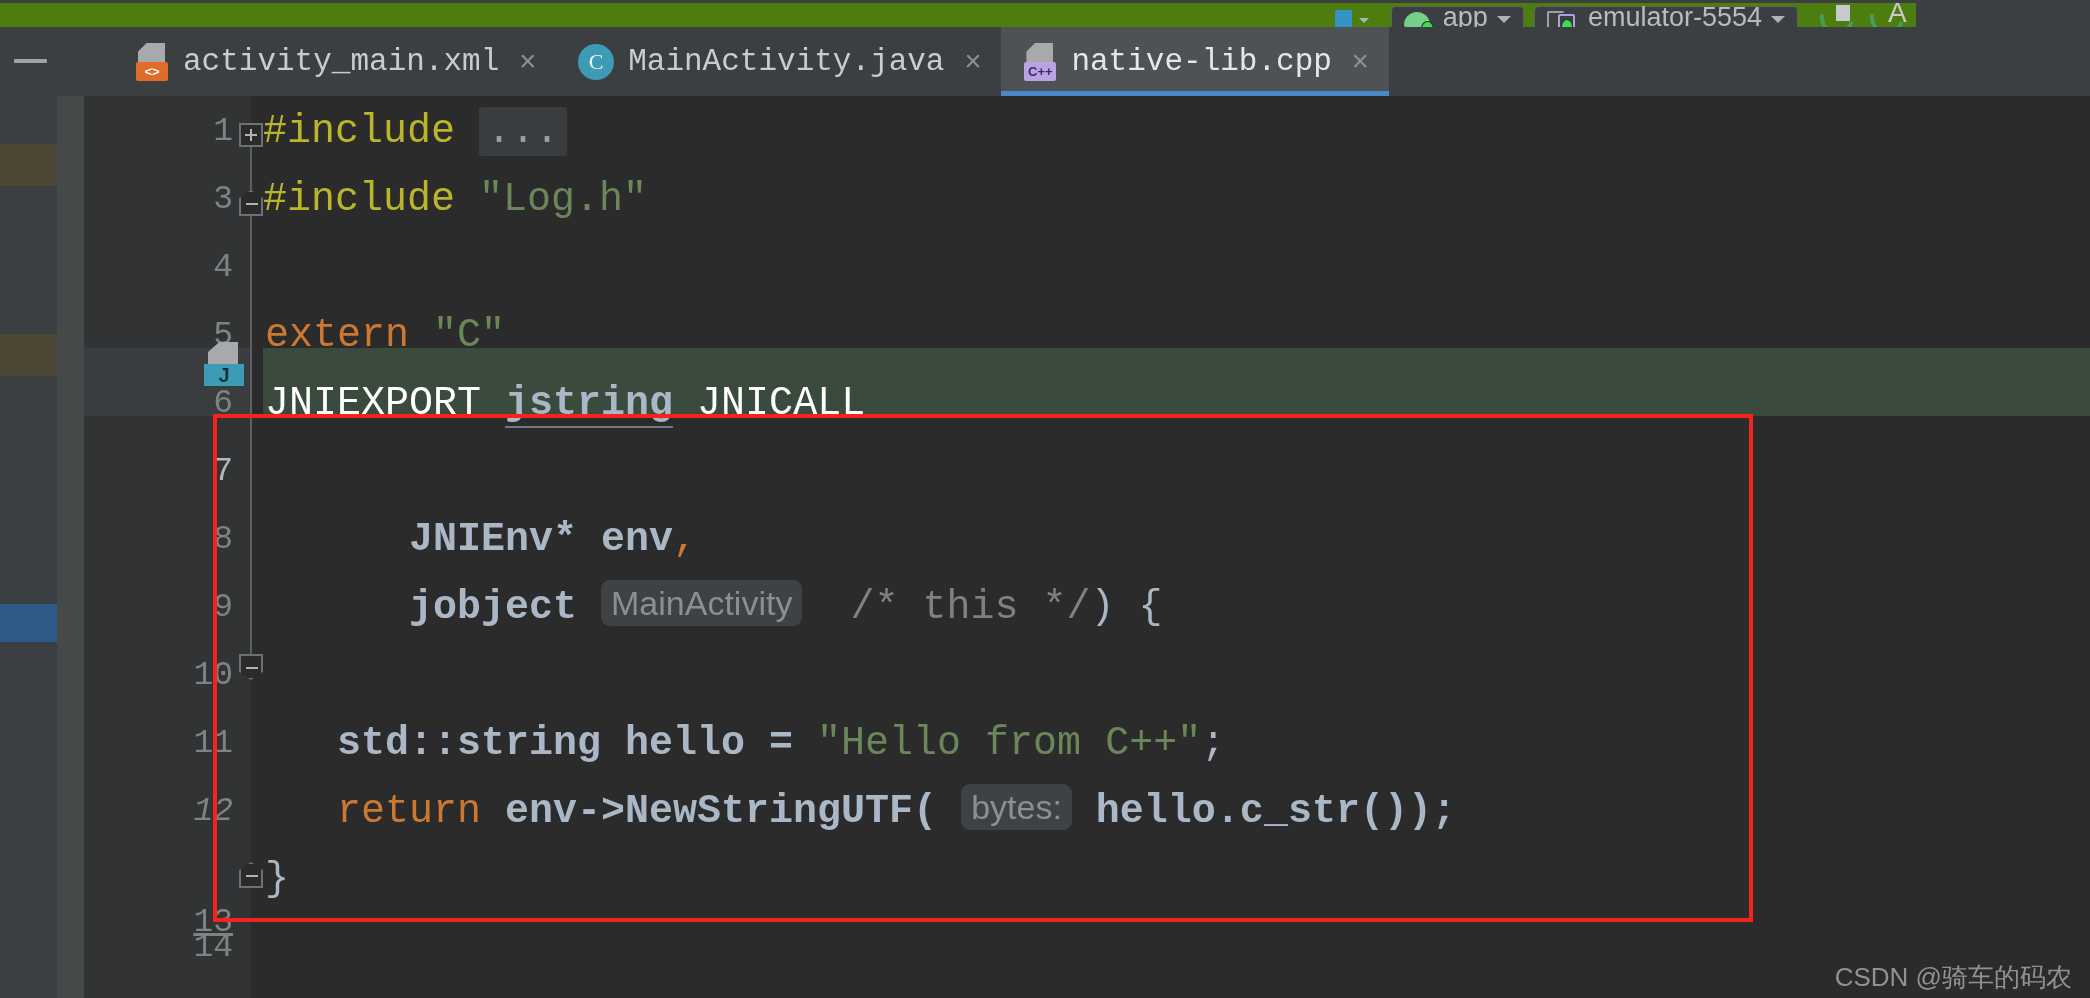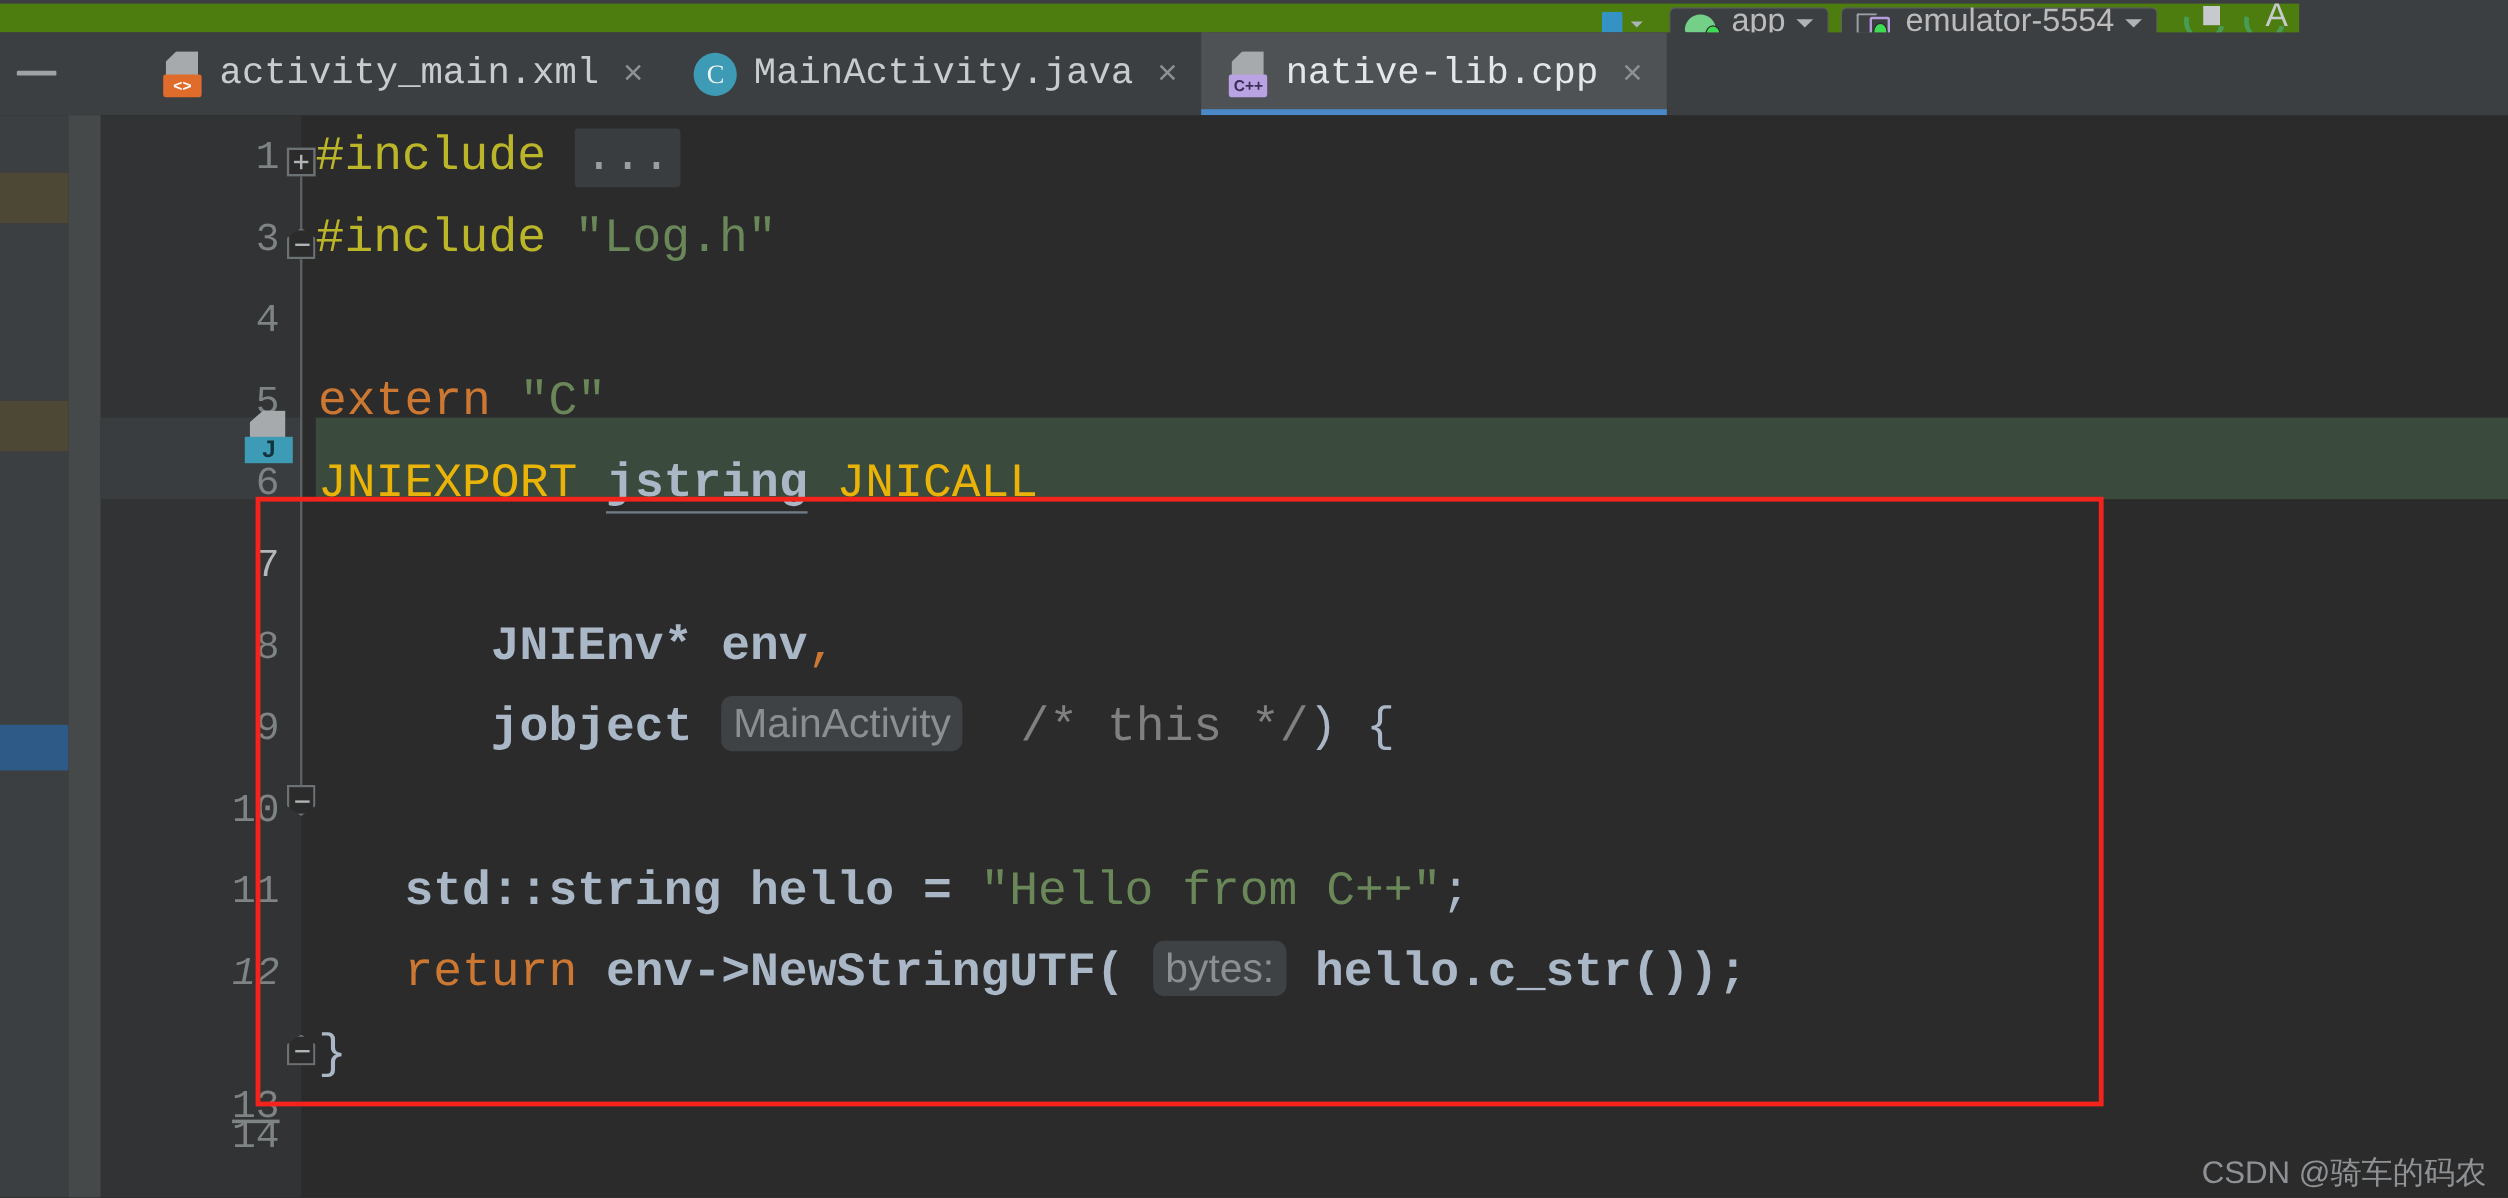--- a/index.html
+++ b/index.html
@@ -201,21 +201,21 @@
     font-size:40px;line-height:68px;letter-spacing:0px;
     color:#a9b7c6;
   }
   .rowhl{
     position:absolute;left:0;width:2090px;height:68px;background:#3a4a3c;
   }
   
   .t-pre{color:#bbb529;}     
   .t-str{color:#6a8759;}     
   .t-kw{color:#cc7832;}      
-  .t-macro{color:#eab308;}   
+  .t-macro{color:#ffffff;}   
   .t-type{color:#a9b7c6;font-weight:bold;}
   .t-fn{color:#ffc66d;}      
   .t-com{color:#808080;}      */
   .t-def{color:#a9b7c6;}
   .underline-wavy{
     text-decoration:underline;text-decoration-style:wavy;
     text-decoration-color:#6a8f6a;text-underline-offset:6px;
   }
   .u-thin{
     border-bottom:2px solid #6f7a86;

